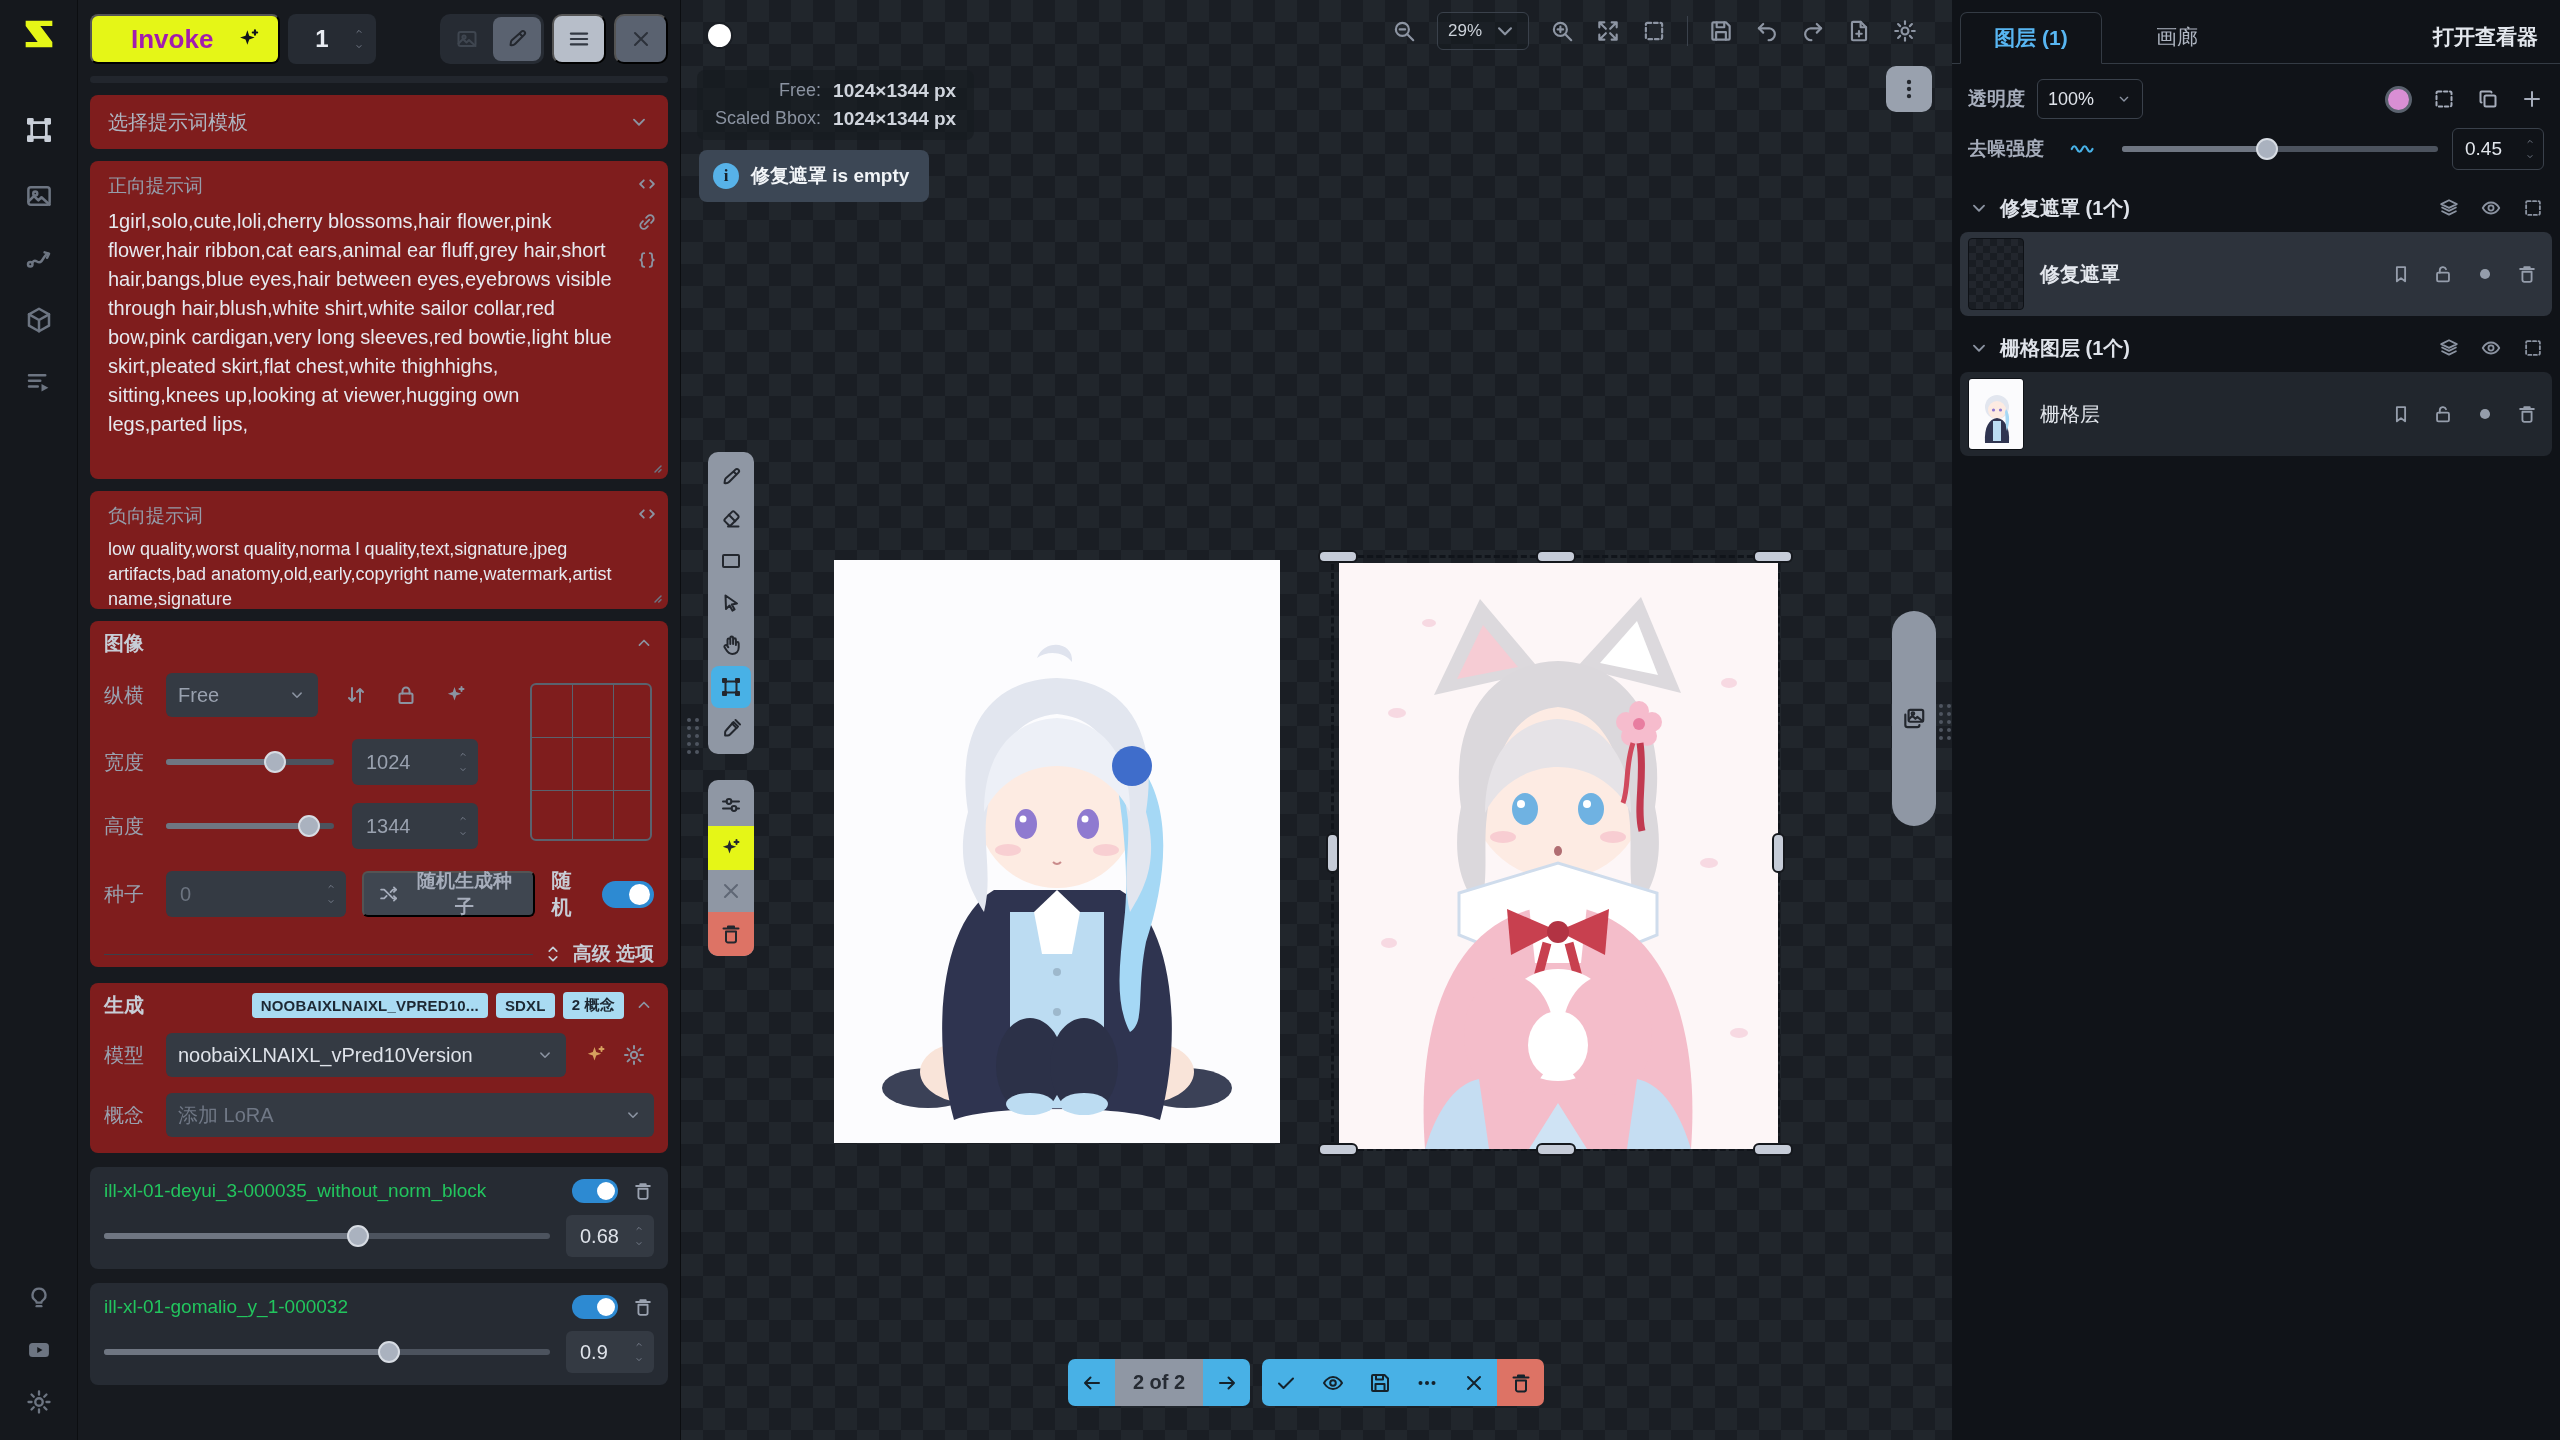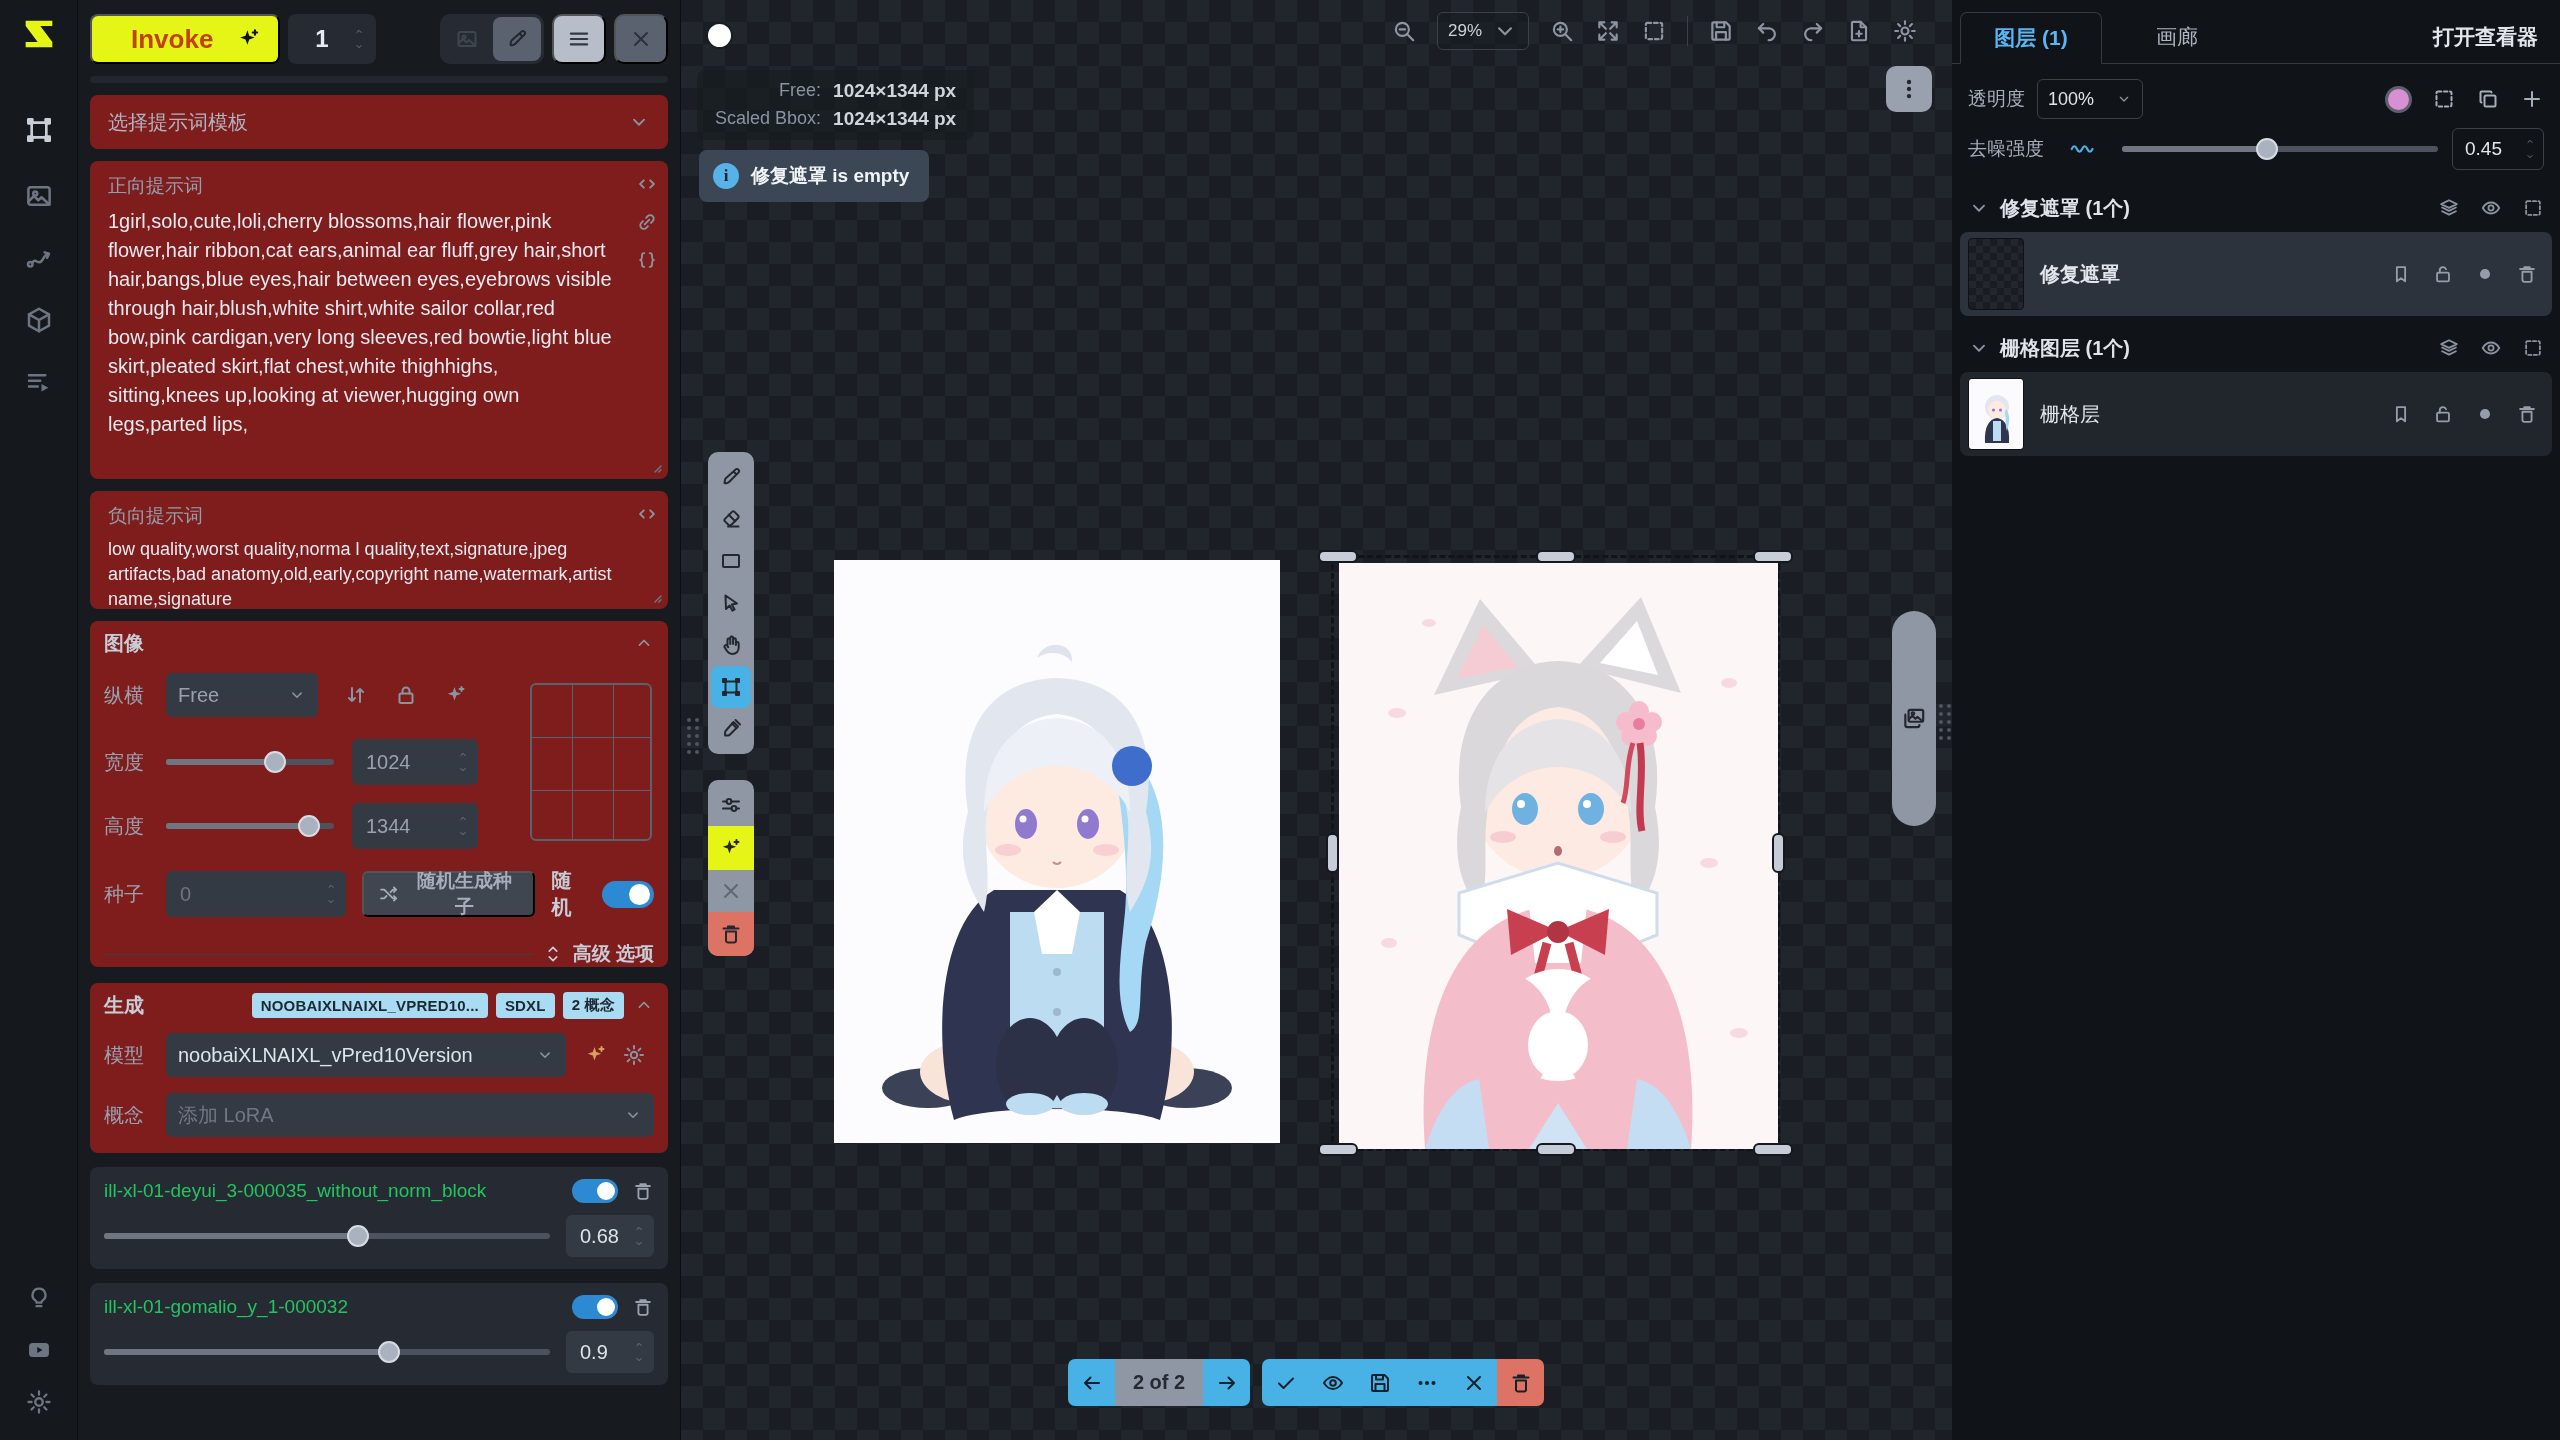--- a/index.html
+++ b/index.html
@@ -10,21 +10,21 @@
   
   #rail{position:absolute; left:0; top:0; width:78px; height:1440px; background:#15181d; border-right:1px solid #0c0e11;}
   .rail-btn{position:absolute; left:19px; width:40px; height:40px; display:flex; align-items:center; justify-content:center; color:#6d7582; cursor:pointer;}
   .rail-btn.active{color:#c9cfd9;}
   .rail-btn.logo{color:#e5f617;}
 
   
   #lpanel{position:absolute; left:78px; top:0; width:603px; height:1440px; background:#171a1f; border-right:1px solid #0b0d10; padding:12px 12px 0 12px; overflow:hidden;}
   .lp-top{display:flex; align-items:center; gap:8px; height:54px;}
   .invoke-btn{width:196px; height:50px; background:#e5f617; border-radius:8px; display:flex; align-items:center; padding:0 16px; cursor:pointer;}
-  .invoke-btn .lbl{font-size:26px; font-weight:bold; color:#c2410c; flex:1;}
+  .invoke-btn .lbl{font-size:26px; font-weight:bold; color:#a21caf; flex:1;}
   .invoke-btn .ic{color:#11141a;}
   .qty-box{width:90px; height:50px; background:#262b33; border-radius:8px; display:flex; align-items:center; padding:0 10px 0 4px;}
   .qty-box .num{flex:1; text-align:center; font-size:24px; font-weight:bold; color:#e8ecf2;}
   .stepper{display:flex; flex-direction:column; gap:6px; color:#8b93a1;}
   .stepper svg{width:14px;height:9px;}
   .seg{margin-left:56px; height:50px; background:#262b33; border-radius:10px; display:flex; align-items:center; padding:3px; gap:2px;}
   .seg .tile{width:48px; height:44px; border-radius:8px; display:flex; align-items:center;justify-content:center; color:#3f4650; cursor:pointer;}
   .seg .tile.on{background:#5a6270; color:#23272e;}
   .sq-btn{width:56px;height:50px;border-radius:10px;display:flex;align-items:center;justify-content:center;cursor:pointer;}
   .sq-btn.light{background:#b7bec9;color:#333943;}
@@ -128,21 +128,21 @@
   .stg-btn.red{background:#dd7365;}
 
   
   #rpanel{position:absolute;left:1952px;top:0;width:608px;height:1440px;background:#101318;}
   .tabs{display:flex;align-items:flex-end;height:64px;border-bottom:1px solid #343b44;padding-right:22px;}
   .tab{height:52px;display:flex;align-items:center;justify-content:center;font-size:21px;cursor:pointer;}
   .tab.active{width:142px;margin-left:8px;border:1px solid #343b44;border-bottom:1px solid #101318;border-radius:7px 7px 0 0;color:#58b6f2;font-weight:bold;margin-bottom:-1px;background:#101318;}
   .tab.plain{width:150px;color:#aeb5c1;}
   .viewer-link{margin-left:auto;font-size:21px;font-weight:bold;color:#e3e7ed;cursor:pointer;height:52px;display:flex;align-items:center;}
   .r-row{display:flex;align-items:center;padding:0 16px;}
-  .r-label{font-size:19px;color:#a6adbb;flex:none;}
+  .r-label{font-size:19px;color:#a6adbb;flex:none;font-weight:bold;}
   .opacity-drop{width:106px;height:40px;border:1px solid #3a414b;border-radius:6px;display:flex;align-items:center;padding:12px 10px;margin-left:12px;color:#dfe3ea;font-size:18px;cursor:pointer;}
   .opacity-drop .chev{margin-left:auto;color:#8b93a1;}
   .r-icons{margin-left:auto;display:flex;align-items:center;gap:20px;color:#a6adbb;}
   .r-icons svg{width:24px;height:24px;cursor:pointer;}
   .pink-swatch{width:27px;height:27px;border-radius:50%;background:#d98fd4;border:3px solid #5a626e;cursor:pointer;}
   .den-val{width:92px;height:42px;border:1px solid #3a414b;border-radius:6px;display:flex;align-items:center;padding:0 6px 0 12px;color:#e3e7ed;font-size:19px;margin-left:14px;flex:none;}
   .grp-row{display:flex;align-items:center;gap:10px;padding:0 16px;height:44px;color:#8b93a1;}
   .grp-row .gname{font-size:20px;font-weight:bold;color:#dfe3ea;}
   .grp-row .gicons{margin-left:auto;display:flex;gap:20px;}
   .grp-row svg{width:22px;height:22px;cursor:pointer;}

